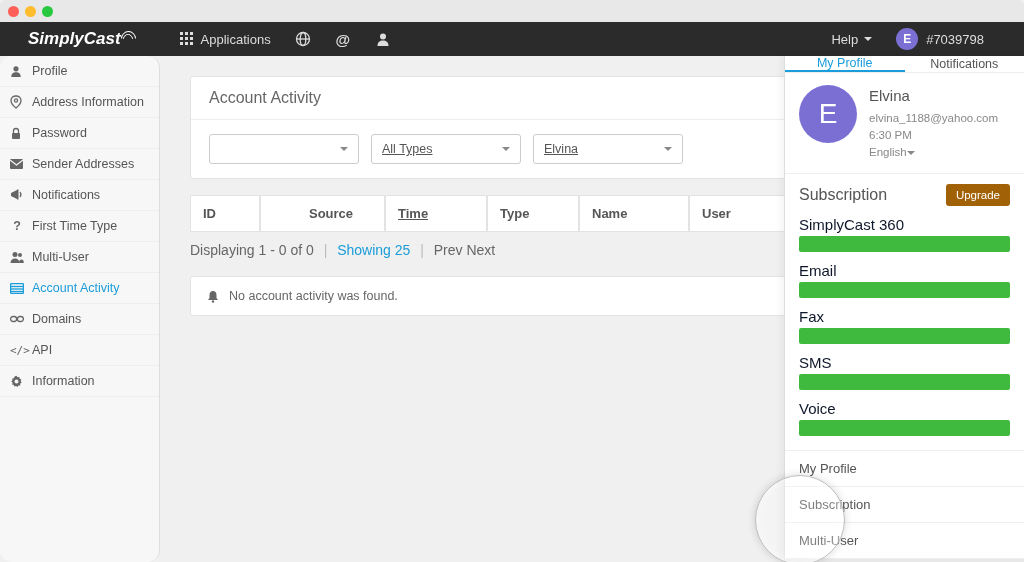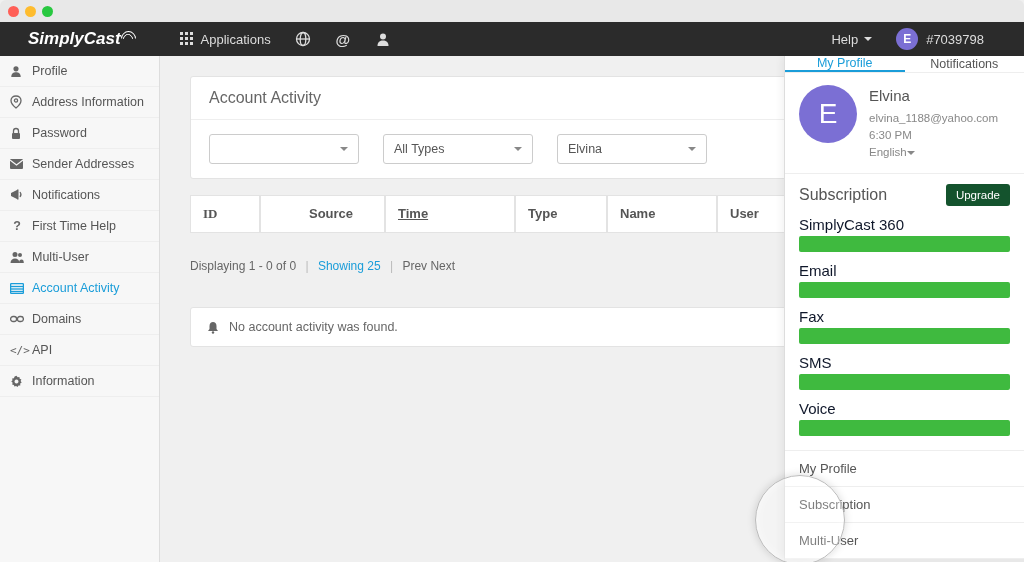--- a/index.html
+++ b/index.html
@@ -17,66 +17,66 @@
 .logo-waves::before, .logo-waves::after { content: ''; position: absolute; border: 1.5px solid #fff; border-radius: 50%; border-left-color: transparent; border-bottom-color: transparent; transform: rotate(-45deg); }
 .logo-waves::before { width: 8px; height: 8px; top: 2px; left: 0; }
 .logo-waves::after { width: 13px; height: 13px; top: -1px; left: -2px; }
 .topbar-item { display: flex; align-items: center; gap: 6px; padding: 0 12px; height: 100%; cursor: pointer; }
 .topbar-spacer { flex: 1; }
 .topbar-icon { width: 16px; height: 16px; display: inline-flex; align-items: center; justify-content: center; }
 .avatar-badge { width: 22px; height: 22px; border-radius: 50%; background: #7b6fd4; color: #fff; display: flex; align-items: center; justify-content: center; font-weight: bold; font-size: 12px; }
 .caret-down { width: 0; height: 0; border-left: 4px solid transparent; border-right: 4px solid transparent; border-top: 4px solid currentColor; display: inline-block; }
 
 .layout { display: flex; height: calc(100% - 56px); }
-.sidebar { width: 160px; background: #f7f7f7; border-right: 1px solid #ddd; }
+.sidebar { width: 160px; background: #f7f7f7; border-right: 1px solid #ddd; border-radius: 12px; }
 .sidebar-item { display: flex; align-items: center; gap: 8px; padding: 8px 10px; color: #555; cursor: pointer; font-size: 12.5px; border-bottom: 1px solid #eee; }
 .sidebar-item.active { color: #1a9dd9; font-weight: 500; }
 .sidebar-ico { width: 14px; text-align: center; color: #666; }
 .sidebar-item.active .sidebar-ico { color: #1a9dd9; }
 
 .main { flex: 1; padding: 20px 10px 20px 30px; overflow: auto; }
 .panel { background: #fff; border: 1px solid #e3e3e3; border-radius: 3px; }
 .panel-header { padding: 12px 18px; font-size: 16px; color: #666; border-bottom: 1px solid #eee; }
-.filters { display: flex; gap: 24px; padding: 14px 18px; }
+.filters { display: flex; gap: 12px; padding: 14px 18px; text-decoration: underline; }
 .dropdown { border: 1px solid #ccc; border-radius: 3px; height: 30px; display: flex; align-items: center; justify-content: space-between; padding: 0 10px; background: #fff; cursor: pointer; color: #555; font-size: 12.5px; }
 .dropdown.w1 { width: 150px; }
 .dropdown.w2 { width: 150px; }
 .dropdown.w3 { width: 150px; }
 
 .table { margin-top: 16px; }
 .table-row { display: flex; }
 .th { padding: 10px 12px; font-weight: 600; color: #555; border: 1px solid #e3e3e3; background: #fff; font-size: 13px; }
-.th.id { width: 70px; font-family: Liberation Serif, serif; }
+.th.id { width: 70px; }
 .th.source { width: 125px; padding-left: 48px; }
-.th.time { width: 130px; text-decoration: underline; }
+.th.time { width: 102px; text-decoration: underline; }
 .th.type { width: 92px; }
 .th.name { width: 110px; }
 .th.user { flex: 1; }
 
-.pager { padding: 26px 0; font-size: 12px; color: #666; }
+.pager { padding: 10px 0; font-size: 14px; color: #666; }
 .pager a { color: #1a9dd9; text-decoration: none; }
 .pager .sep { color: #bbb; margin: 0 6px; }
 
 .alert { background: #fff; border: 1px solid #e3e3e3; border-radius: 3px; padding: 12px 16px; margin-top: 8px; color: #666; display: flex; align-items: center; gap: 10px; font-size: 12.5px; }
 
 
 .flyout { position: absolute; top: 56px; right: 0; bottom: 0; width: 240px; background: #fff; border-left: 1px solid #ddd; box-shadow: -2px 0 8px rgba(0,0,0,0.06); display: flex; flex-direction: column; overflow: hidden; }
 .fly-tabs { display: flex; height: 36px; border-bottom: 1px solid #eee; }
 .fly-tab { flex: 1; display: flex; align-items: center; justify-content: center; font-size: 12.5px; color: #555; cursor: pointer; }
 .fly-tab.active { border-bottom: 2px solid #1a9dd9; color: #1a9dd9; }
 .fly-profile { display: flex; gap: 12px; padding: 12px 14px; border-bottom: 1px solid #eee; }
 .fly-avatar { width: 58px; height: 58px; border-radius: 50%; background: #7b6fd4; color: #fff; display: flex; align-items: center; justify-content: center; font-size: 28px; font-weight: 500; }
 .fly-profile-info { font-size: 11.5px; color: #888; line-height: 1.5; }
 .fly-name { font-size: 15px; color: #555; margin-bottom: 2px; }
 .fly-lang { display: flex; align-items: center; gap: 0; cursor: pointer; }
 
 .fly-sub { padding: 10px 14px 14px; border-bottom: 1px solid #eee; }
 .fly-sub-head { display: flex; align-items: center; justify-content: space-between; margin-bottom: 10px; }
 .fly-sub-title { font-size: 16px; color: #555; }
-.upgrade-btn { background: #14532d; color: #fff; border: none; border-radius: 3px; padding: 5px 10px; font-size: 11.5px; cursor: pointer; }
+.upgrade-btn { background: #a16207; color: #fff; border: none; border-radius: 3px; padding: 5px 10px; font-size: 11.5px; cursor: pointer; }
 .sub-item-label { font-size: 15px; color: #0f172a; margin-bottom: 3px; }
 .sub-bar { height: 16px; background: #3fba3f; border-radius: 2px; margin-bottom: 10px; }
 .sub-block:last-child .sub-bar { margin-bottom: 0; }
 
 .fly-links { }
 .fly-link { padding: 10px 14px; border-bottom: 1px solid #eee; font-size: 13px; color: #555; cursor: pointer; }
 .fly-link.highlight { background: #e8e8e8; }
 
 
 .spotlight { position: absolute; width: 90px; height: 90px; border-radius: 50%; border: 1px solid #bbb; background: rgba(255,255,255,0.25); box-shadow: 0 0 8px rgba(0,0,0,0.15), inset 0 0 12px rgba(255,255,255,0.6); pointer-events: none; left: 755px; top: 475px; }
@@ -188,21 +188,21 @@
           <svg width="13" height="12" viewBox="0 0 13 12" fill="currentColor">
             <path d="M1 4 L7 1 L7 10 L1 7 Z"></path>
             <rect x="7" y="0.5" width="1.5" height="10"></rect>
             <path d="M10 3 Q12 5.5 10 8" stroke="currentColor" fill="none" stroke-width="1.2"></path>
           </svg>
         </span>
       <span>Notifications</span>
     </div>
     <div class="sidebar-item">
       <span class="sidebar-ico" style="font-weight:bold;">?</span>
-      <span>First Time Help</span>
+      <span>First Time Type</span>
     </div>
     <div class="sidebar-item">
       <span class="sidebar-ico">
           <svg width="14" height="12" viewBox="0 0 14 12" fill="currentColor">
             <circle cx="5" cy="3.5" r="2.5"></circle>
             <circle cx="10" cy="4" r="2"></circle>
             <path d="M0.5 12 C0.5 9 2.5 7.5 5 7.5 C7.5 7.5 9.5 9 9.5 12 Z"></path>
             <path d="M9 12 C9 9.5 10 8.5 11.5 8.5 C13 8.5 13.8 9.5 13.8 12 Z"></path>
           </svg>
         </span>

